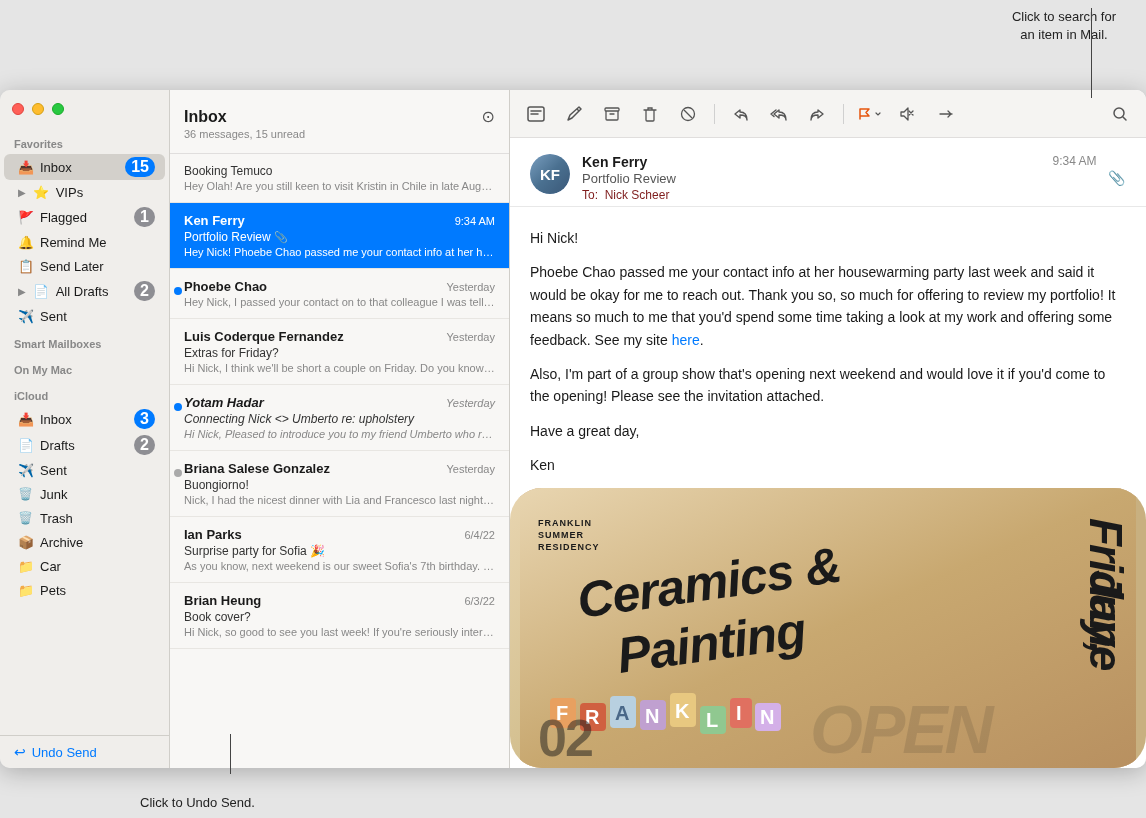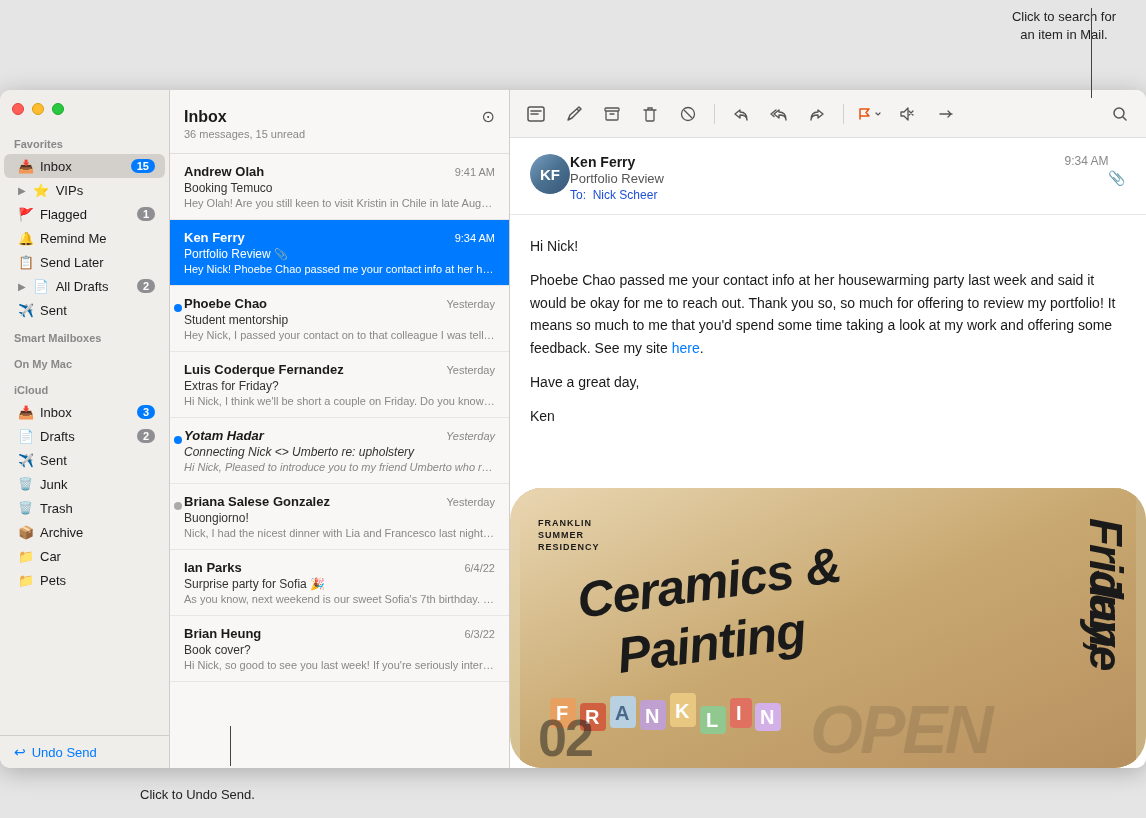--- a/index.html
+++ b/index.html
@@ -18,21 +18,21 @@
       top: 8px;
       right: 30px;
       font-size: 13px;
       color: #222;
       text-align: center;
       line-height: 1.4;
       z-index: 100;
     }
     .tooltip-bottom-left {
       position: absolute;
-      bottom: 16px;
+      bottom: 8px;
       left: 140px;
       font-size: 13px;
       color: #222;
       z-index: 100;
     }
     .tooltip-line-right {
       position: absolute;
       top: 0;
       right: 24px;
       width: 1px;
@@ -122,21 +122,21 @@
       font-size: 13px;
       color: #555;
     }
     .sidebar-item .item-label {
       flex: 1;
       font-size: 13px;
     }
     .sidebar-item .item-badge {
       background: #8e8e93;
       color: white;
-      font-size: 11px;
+      font-size: 16px;
       font-weight: 600;
       border-radius: 10px;
       padding: 1px 6px;
       min-width: 18px;
       text-align: center;
     }
     .sidebar-item .item-badge.blue {
       background: #007aff;
     }
     .sidebar-item .expand-arrow {
@@ -287,25 +287,25 @@
       display: flex; align-items: center; justify-content: center;
       border-radius: 5px;
       cursor: pointer;
       color: #555;
       font-size: 16px;
     }
     .toolbar-spacer { flex: 1; }
     .toolbar-divider { width: 1px; height: 20px; background: #d0d0d0; margin: 0 2px; }
 
     .detail-header {
-      padding: 16px 20px 12px;
+      padding: 16px 20px 4px;
       border-bottom: 1px solid #e8e8e8;
       display: flex;
       align-items: flex-start;
-      gap: 0;
+      gap: 12px;
     }
     .avatar {
       width: 40px; height: 40px;
       border-radius: 50%;
       background: #b0c4de;
       display: flex; align-items: center; justify-content: center;
       font-size: 16px;
       font-weight: 600;
       color: #4a6080;
       flex-shrink: 0;
@@ -329,21 +329,21 @@
       font-weight: 600;
       color: #1a1a1a;
     }
     .detail-subject-line {
       font-size: 13px;
       color: #555;
       margin-top: 1px;
     }
     .detail-to-line {
       font-size: 12px;
-      color: #1d4ed8;
+      color: #7f1d1d;
       margin-top: 2px;
     }
     .detail-time {
       font-size: 12px;
       color: #888;
       flex-shrink: 0;
     }
     .detail-attachment-icon {
       font-size: 14px;
       color: #888;
@@ -507,24 +507,20 @@
       <div class="header-row">
         <span class="email-list-title">Inbox</span>
         <span class="filter-icon">⊙</span>
       </div>
       <div class="email-list-subtitle">36 messages, 15 unread</div>
     </div>
 
     <div class="email-list">
 
       <div class="email-item">
-        <div class="email-item-row1">
-          <span class="email-sender">Andrew Olah</span>
-          <span class="email-time">9:41 AM</span>
-        </div>
         <div class="email-subject">Booking Temuco</div>
         <div class="email-preview">Hey Olah! Are you still keen to visit Kristin in Chile in late August/early September? She says she has...</div>
       </div>
 
       <div class="email-item selected">
         <div class="email-item-row1">
           <span class="email-sender">Ken Ferry</span>
           <span class="email-time">9:34 AM</span>
         </div>
         <div class="email-subject">
@@ -533,21 +529,20 @@
         </div>
         <div class="email-preview">Hey Nick! Phoebe Chao passed me your contact info at her housewarming party last week and said it...</div>
       </div>
 
       <div class="email-item" style="position:relative;">
         <div class="unread-dot"></div>
         <div class="email-item-row1">
           <span class="email-sender">Phoebe Chao</span>
           <span class="email-time">Yesterday</span>
         </div>
-        <div class="email-subject">Student mentorship</div>
         <div class="email-preview">Hey Nick, I passed your contact on to that colleague I was telling you about! He's so talented, thank you...</div>
       </div>
 
       <div class="email-item">
         <div class="email-item-row1">
           <span class="email-sender">Luis Coderque Fernandez</span>
           <span class="email-time">Yesterday</span>
         </div>
         <div class="email-subject">Extras for Friday?</div>
         <div class="email-preview">Hi Nick, I think we'll be short a couple on Friday. Do you know anyone who could come play for us?</div>
@@ -685,20 +680,21 @@
           <span>Nick Scheer</span>
         </div>
       </div>
       <div class="detail-time">9:34 AM</div>
       <div class="detail-attachment-icon">📎</div>
     </div>
 
     <div class="detail-body">
       <p>Hi Nick!</p>
       <p>Phoebe Chao passed me your contact info at her housewarming party last week and said it would be okay for me to reach out. Thank you so, so much for offering to review my portfolio! It means so much to me that you'd spend some time taking a look at my work and offering some feedback. See my site <a href="#">here</a>.</p>
+      <p>Also, I'm part of a group show that's opening next weekend and would love it if you'd come to the opening! Please see the invitation attached.</p>
       <p>Have a great day,</p>
       <p>Ken</p>
     </div>
 
     <div class="detail-image">
       <svg class="art-svg" viewBox="0 0 616 280" xmlns="http://www.w3.org/2000/svg">
         <rect width="616" height="280" fill="#d4b896"></rect>
 
         <rect width="616" height="280" fill="url(#artgrad)"></rect>
         <defs>

